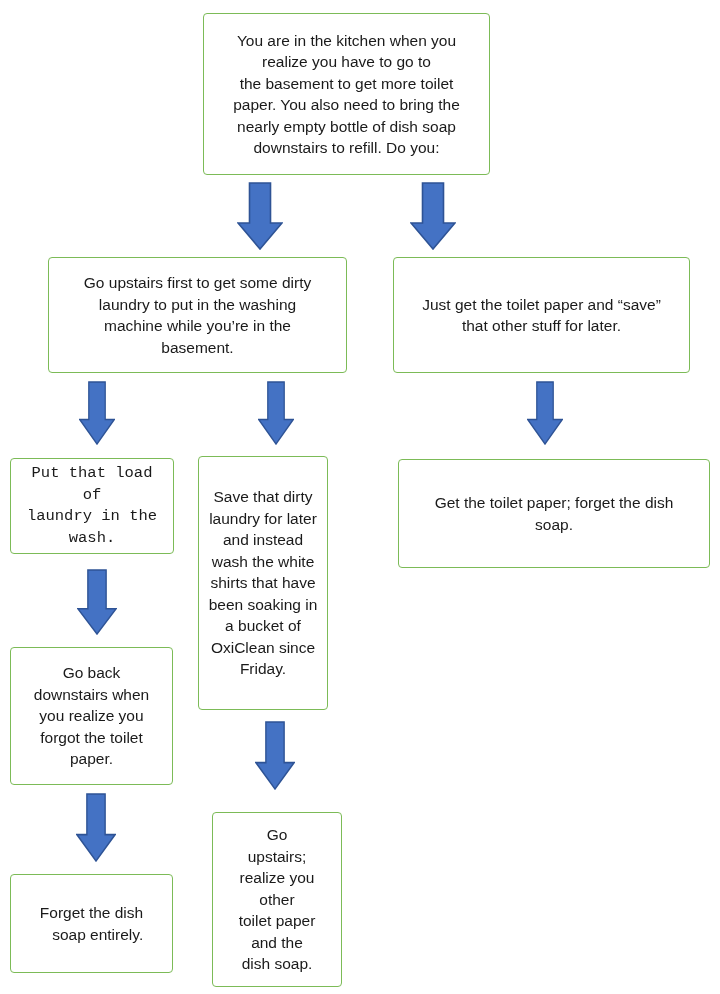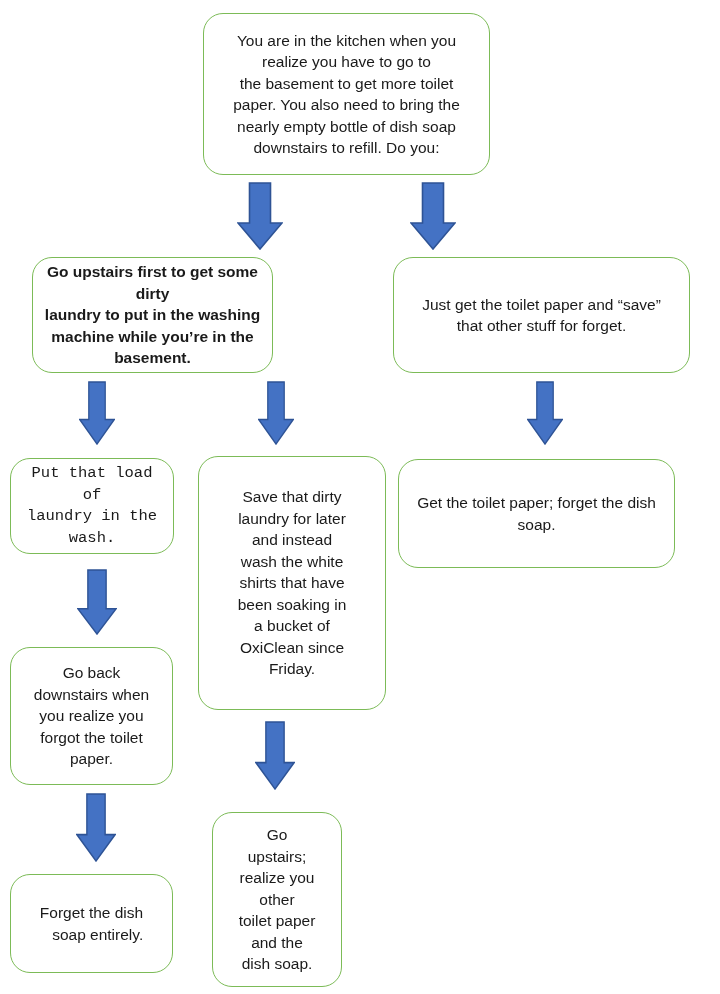--- a/index.html
+++ b/index.html
@@ -14,21 +14,21 @@
     background: var(--page-bg, #ffffff);
     font-family: "Liberation Sans", "DejaVu Sans", sans-serif;
     color: var(--text-color, #111111);
     overflow: hidden;
   }
   .node {
     position: absolute;
     box-sizing: border-box;
     background: var(--box-bg, #ffffff);
     border: 1.5px solid var(--box-border, #7cbb57);
-    border-radius: 20px;
+    border-radius: 4px;
     display: flex;
     align-items: center;
     justify-content: center;
     text-align: center;
     padding: 6px 8px;
   }
   .node .node-text {
     white-space: pre-line;
     font-size: 15.5px;
     line-height: 21.5px;
@@ -43,25 +43,25 @@
     height: 100%;
   }
   .arrow polygon {
     fill: var(--arrow-fill, #4472c4);
     stroke: var(--arrow-stroke, #2e5395);
     stroke-width: 1.6;
   }
 
   
   #n-start        { left: 203px; top: 13px;  width: 287px; height: 162px; }
-  #n-laundry      { left: 32px;  top: 257px; width: 241px; height: 116px; font-weight: bold; }
+  #n-laundry      { left: 48px;  top: 257px; width: 299px; height: 116px; }
   #n-tponly       { left: 393px; top: 257px; width: 297px; height: 116px; }
   #n-washload     { left: 10px;  top: 458px; width: 164px; height: 96px; font-family: Liberation Mono, monospace;  }
-  #n-washwhites   { left: 198px; top: 456px; width: 188px; height: 254px; }
-  #n-gettp        { left: 398px; top: 459px; width: 277px; height: 109px; }
+  #n-washwhites   { left: 198px; top: 456px; width: 130px; height: 254px; }
+  #n-gettp        { left: 398px; top: 459px; width: 312px; height: 109px; }
   #n-goback       { left: 10px;  top: 647px; width: 163px; height: 138px; }
   #n-forgetsoap   { left: 10px;  top: 874px; width: 163px; height: 99px; text-align: right;  }
   #n-goupforgot   { left: 212px; top: 812px; width: 130px; height: 175px; }
 
   
   #a-1 { left: 237px; top: 182px; width: 46px; height: 68px; }
   #a-2 { left: 410px; top: 182px; width: 46px; height: 68px; }
   #a-3 { left: 79px;  top: 381px; width: 36px; height: 64px; }
   #a-4 { left: 258px; top: 381px; width: 36px; height: 64px; }
   #a-5 { left: 527px; top: 381px; width: 36px; height: 64px; }
@@ -96,21 +96,21 @@
 
   <div class="node" id="n-laundry">
     <span class="node-text">Go upstairs first to get some dirty
 laundry to put in the washing
 machine while you’re in the
 basement.</span>
   </div>
 
   <div class="node" id="n-tponly">
     <span class="node-text">Just get the toilet paper and “save”
-that other stuff for forget.</span>
+that other stuff for later.</span>
   </div>
 
   <div class="arrow" id="a-3">
     <svg viewBox="0 0 46 68" preserveAspectRatio="none">
       <polygon points="12.5,1 33.5,1 33.5,41 45,41 23,67 1,41 12.5,41"></polygon>
     </svg>
   </div>
   <div class="arrow" id="a-4">
     <svg viewBox="0 0 46 68" preserveAspectRatio="none">
       <polygon points="12.5,1 33.5,1 33.5,41 45,41 23,67 1,41 12.5,41"></polygon>

